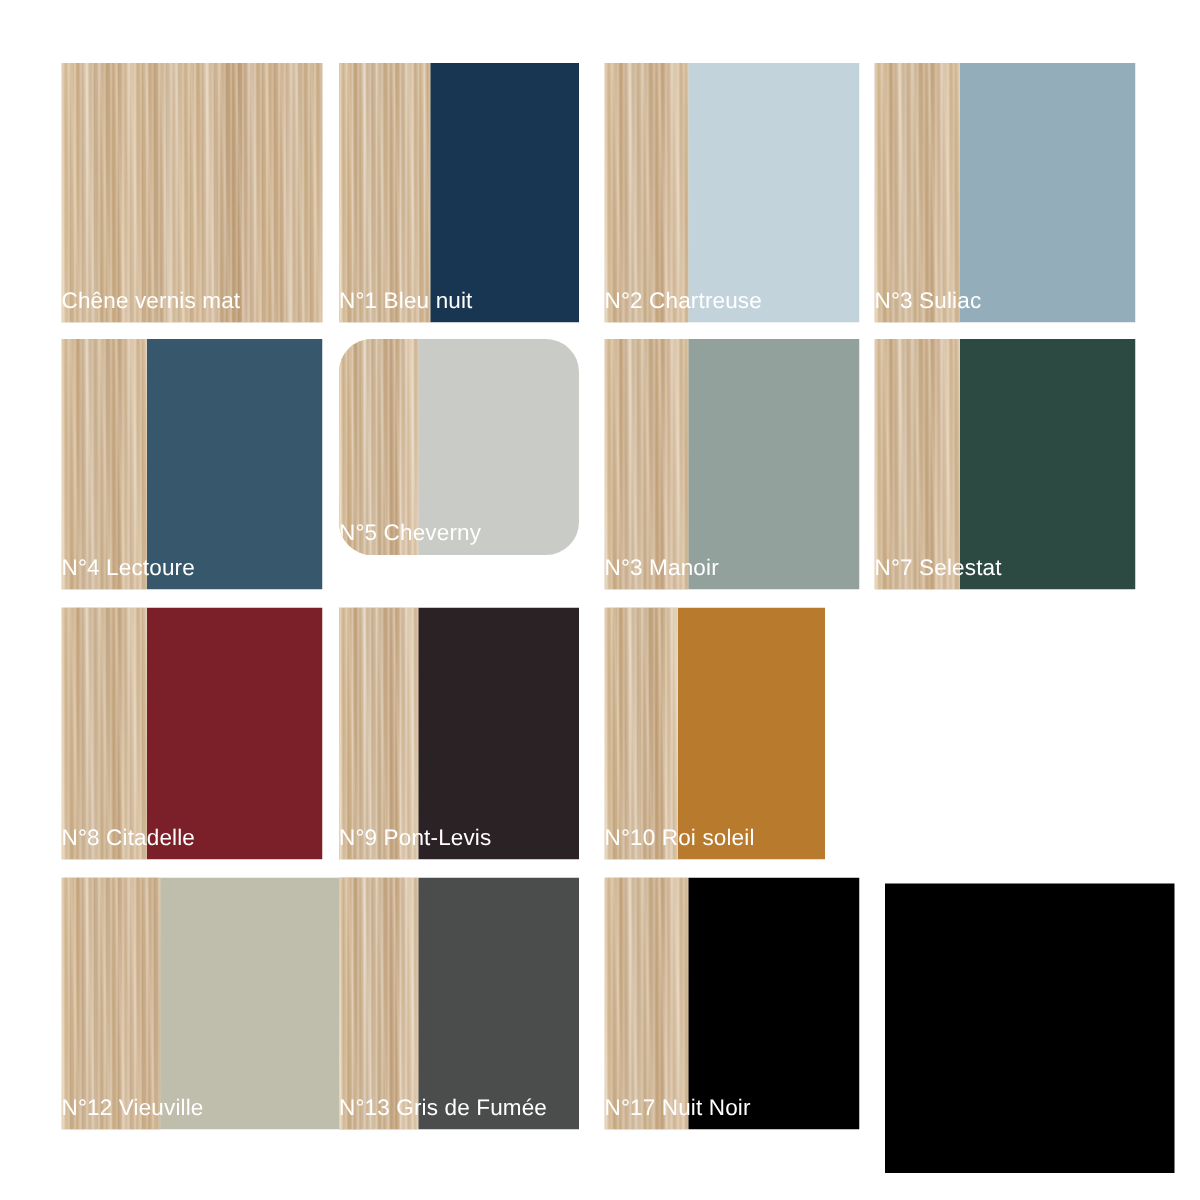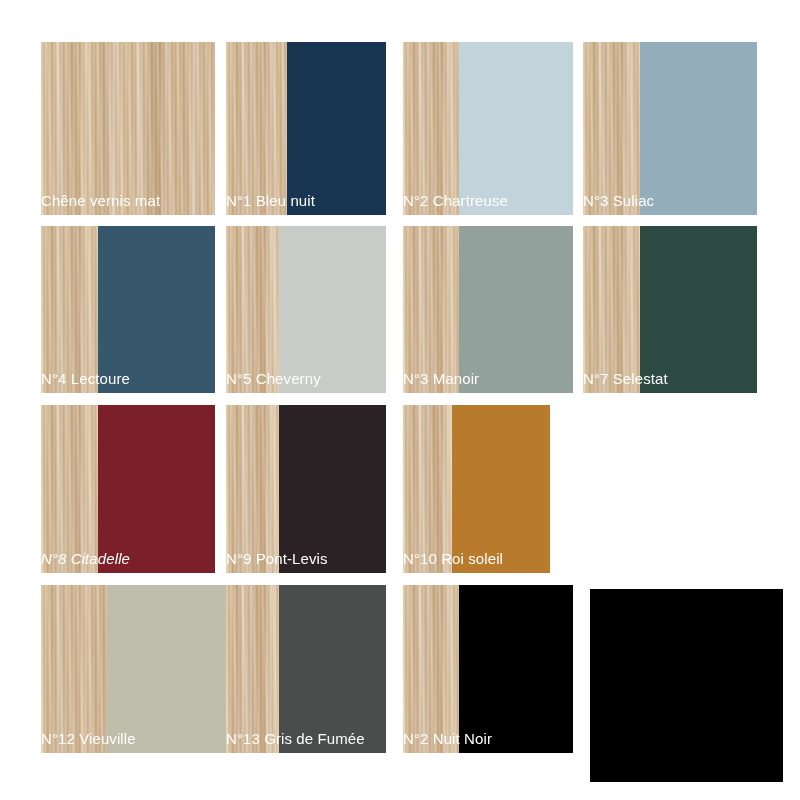--- a/index.html
+++ b/index.html
@@ -102,36 +102,36 @@
     <div class="swatch" style="left: 583px; top: 42px; width: 174px; height: 173px;">
       <div class="wood" style="width: 33%;"></div>
       <div class="paint" style="left: 33%; background: rgb(147, 174, 186);"></div>
       <div class="label">N°3 Suliac</div>
     </div>
     <div class="swatch" style="left: 41px; top: 226px; width: 174px; height: 167px;">
       <div class="wood" style="width: 33%;"></div>
       <div class="paint" style="left: 33%; background: rgb(55, 88, 108);"></div>
       <div class="label">N°4 Lectoure</div>
     </div>
-    <div class="swatch" style="left: 226px; top: 226px; width: 160px; height: 167px;">
+    <div class="swatch" style="left: 226px; top: 226px; width: 160px; height: 144px; border-radius: 22px;">
       <div class="wood" style="width: 33%;"></div>
       <div class="paint" style="left: 33%; background: rgb(201, 203, 198);"></div>
       <div class="label">N°5 Cheverny</div>
     </div>
     <div class="swatch" style="left: 403px; top: 226px; width: 170px; height: 167px;">
       <div class="wood" style="width: 33%;"></div>
       <div class="paint" style="left: 33%; background: rgb(147, 161, 156);"></div>
       <div class="label">N°3 Manoir</div>
     </div>
     <div class="swatch" style="left: 583px; top: 226px; width: 174px; height: 167px;">
       <div class="wood" style="width: 33%;"></div>
       <div class="paint" style="left: 33%; background: rgb(44, 74, 65);"></div>
       <div class="label">N°7 Selestat</div>
     </div>
-    <div class="swatch" style="left: 41px; top: 405px; width: 174px; height: 168px; font-style: italic;">
+    <div class="swatch" style="left: 41px; top: 405px; width: 174px; height: 168px;">
       <div class="wood" style="width: 33%;"></div>
       <div class="paint" style="left: 33%; background: rgb(123, 32, 41);"></div>
       <div class="label">N°8 Citadelle</div>
     </div>
     <div class="swatch" style="left: 226px; top: 405px; width: 160px; height: 168px;">
       <div class="wood" style="width: 33%;"></div>
       <div class="paint" style="left: 33%; background: rgb(43, 34, 38);"></div>
       <div class="label">N°9 Pont-Levis</div>
     </div>
     <div class="swatch" style="left: 403px; top: 405px; width: 147px; height: 168px;">
@@ -145,16 +145,16 @@
       <div class="label">N°12 Vieuville</div>
     </div>
     <div class="swatch" style="left: 226px; top: 585px; width: 160px; height: 168px;">
       <div class="wood" style="width: 33%;"></div>
       <div class="paint" style="left: 33%; background: rgb(74, 77, 76);"></div>
       <div class="label">N°13 Gris de Fumée</div>
     </div>
     <div class="swatch" style="left: 403px; top: 585px; width: 170px; height: 168px;">
       <div class="wood" style="width: 33%;"></div>
       <div class="paint" style="left: 33%; background: rgb(0, 0, 0);"></div>
-      <div class="label">N°2 Nuit Noir</div>
+      <div class="label">N°17 Nuit Noir</div>
     </div>
     <div class="plain-black" style="left: 590px; top: 589px; width: 193px; height: 193px; background: rgb(0, 0, 0);"></div>
   </div>
 
 </body></html>

